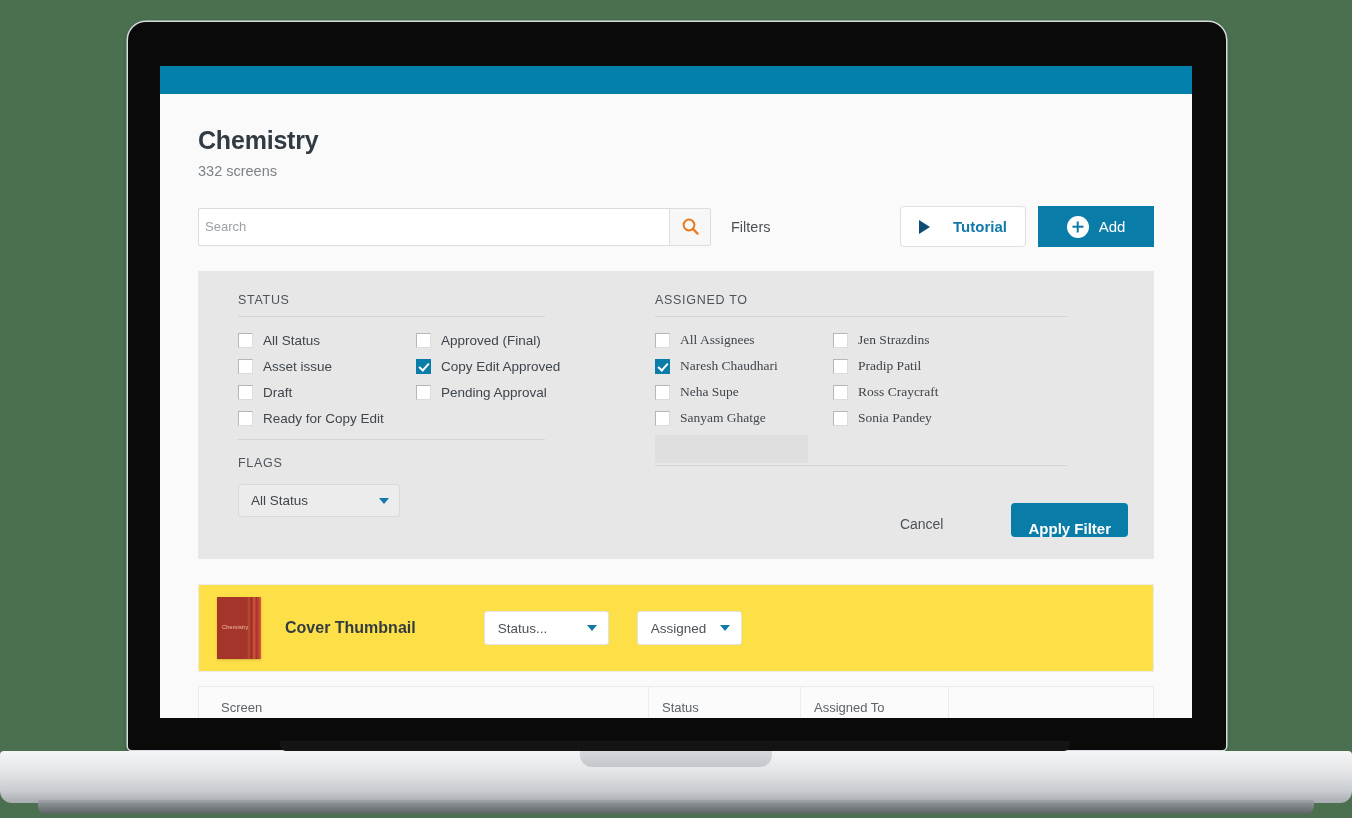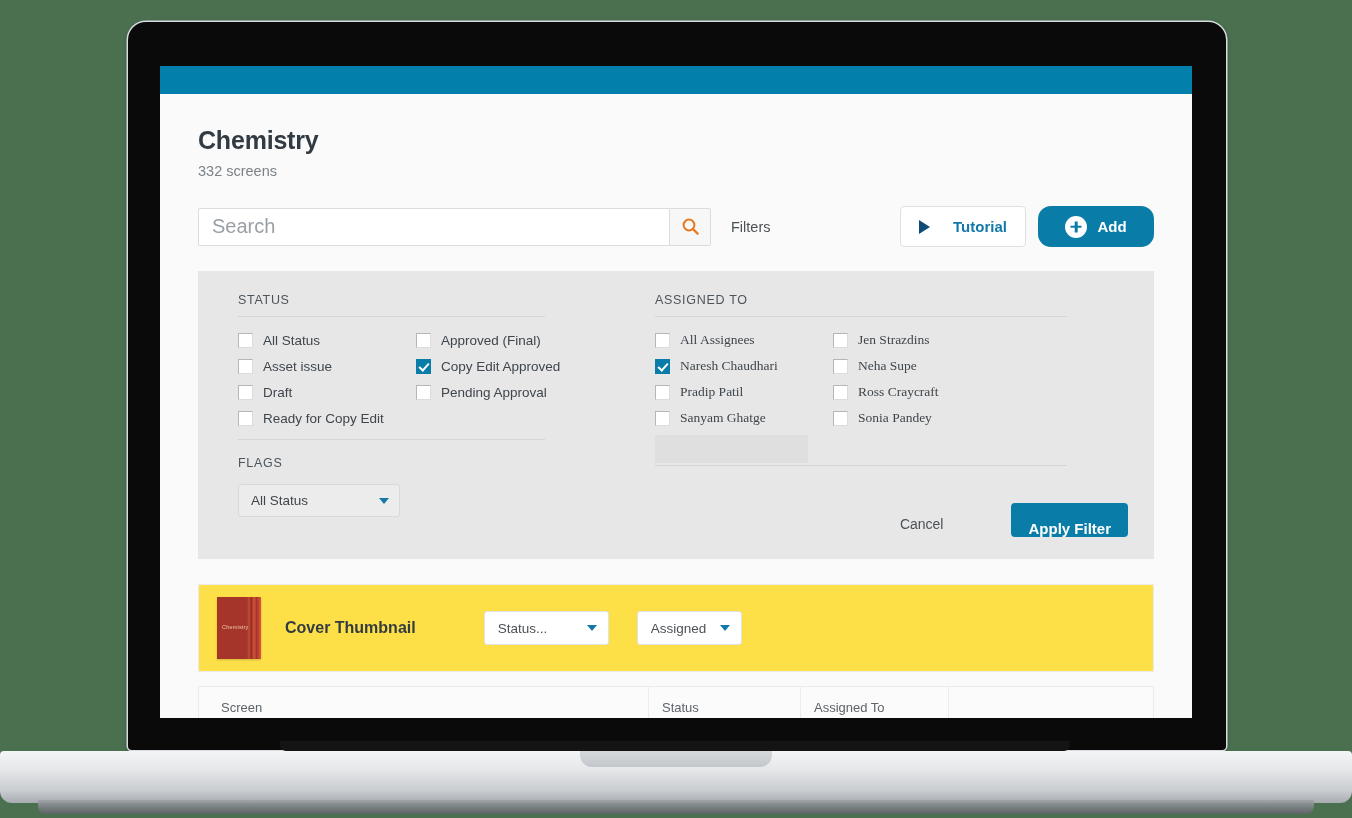--- a/index.html
+++ b/index.html
@@ -122,23 +122,23 @@
     display: flex;
     align-items: stretch;
     width: 513px;
     height: 38px;
   }
   .search-input {
     flex: 1;
     border: 1px solid #dcdcdc;
     border-right: none;
     background: #ffffff;
-    font-size: 20px;
+    font-size: 13px;
     color: #a16207;
-    padding: 0 13px;
+    padding: 0 6px;
     font-family: "Liberation Sans", sans-serif;
     outline: none;
     border-radius: 2px 0 0 2px;
   }
   .search-input::placeholder { color: #9aa0a6; }
   .search-btn {
     width: 42px;
     border: 1px solid #dcdcdc;
     background: #f7f7f7;
     display: flex;
@@ -184,30 +184,30 @@
     border-left: 11px solid #0f4c75;
     border-top: 7px solid transparent;
     border-bottom: 7px solid transparent;
   }
 
   .btn-add {
     height: 41px;
     min-width: 116px;
     background: #0a7ca8;
     border: none;
-    border-radius: 13px;
+    border-radius: 0;
     display: flex;
     align-items: center;
     justify-content: center;
     gap: 10px;
     padding: 0 18px;
     cursor: pointer;
     color: #ffffff;
     font-size: 15px;
-    font-weight: bold;
+    font-weight: normal;
   }
   .plus-circle {
     width: 22px; height: 22px;
     border-radius: 50%;
     background: #ffffff;
     position: relative;
     flex: none;
   }
   .plus-circle::before, .plus-circle::after {
     content: "";
@@ -556,26 +556,26 @@
                 <span class="cbox"></span>
                 <span class="cblabel">Jen Strazdins</span>
               </label>
 
               <label class="cbrow">
                 <span class="cbox on"></span>
                 <span class="cblabel">Naresh Chaudhari</span>
               </label>
               <label class="cbrow">
                 <span class="cbox"></span>
+                <span class="cblabel">Pradip Patil</span>
+              </label>
+
+              <label class="cbrow">
+                <span class="cbox"></span>
                 <span class="cblabel">Neha Supe</span>
-              </label>
-
-              <label class="cbrow">
-                <span class="cbox"></span>
-                <span class="cblabel">Pradip Patil</span>
               </label>
               <label class="cbrow">
                 <span class="cbox"></span>
                 <span class="cblabel">Ross Craycraft</span>
               </label>
 
               <label class="cbrow">
                 <span class="cbox"></span>
                 <span class="cblabel">Sanyam Ghatge</span>
               </label>

